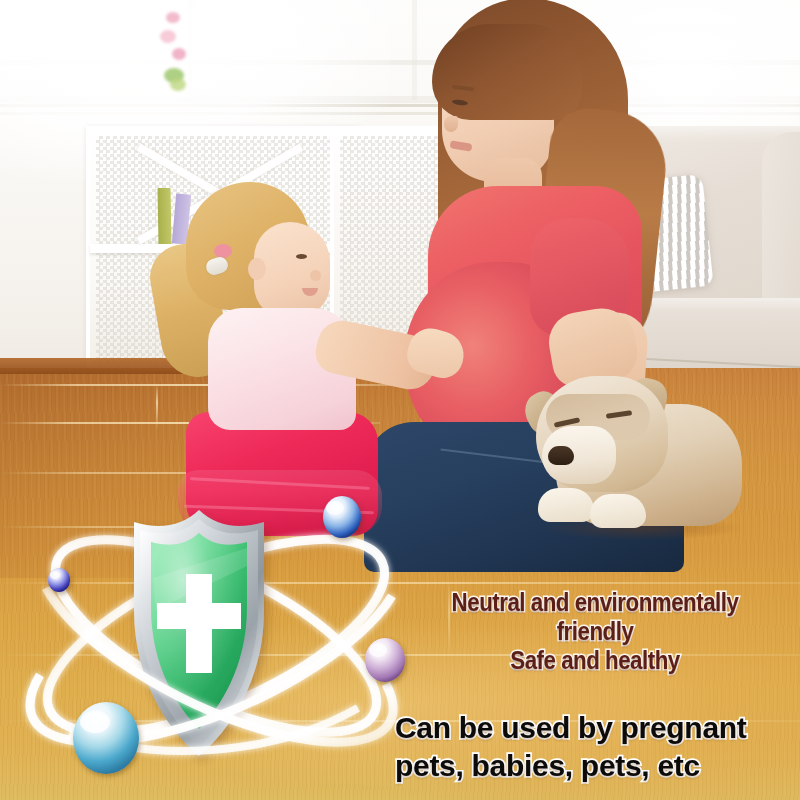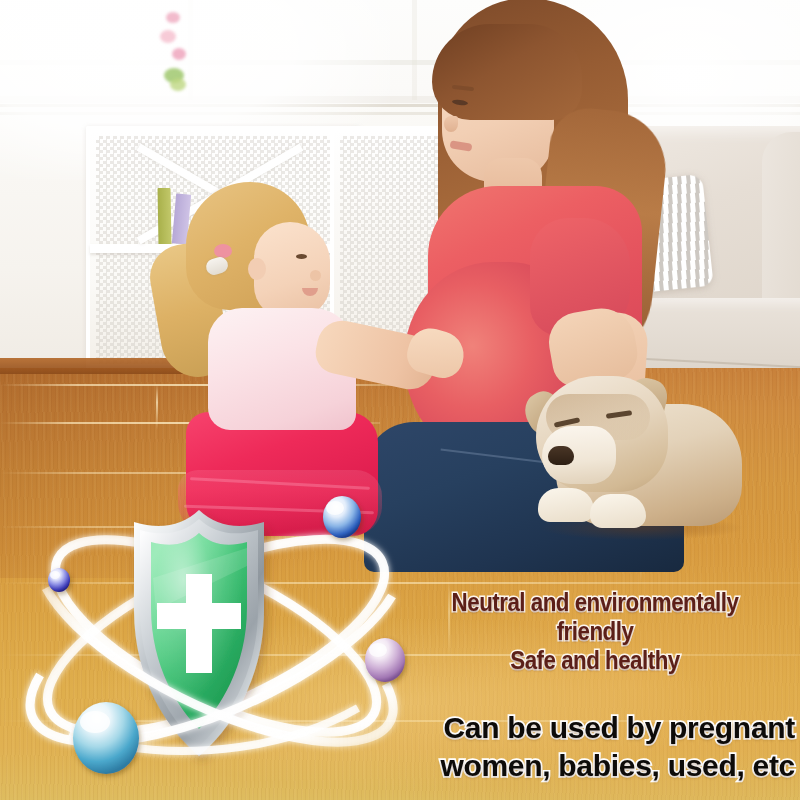--- a/index.html
+++ b/index.html
@@ -427,21 +427,21 @@
     transform: scaleX(0.86);
     transform-origin: center top;
     -webkit-text-stroke: 3.2px #fdf6ee;
     paint-order: stroke fill;
     text-shadow:
       0 2px 2px rgba(90,40,20,.35),
       1px 1px 0 rgba(255,250,242,.55);
     margin: 0;
   }
   .subline {
-    text-align: right;
+    text-align: left;
     font-family: "Liberation Sans", sans-serif;
     font-weight: 700;
     font-size: 30px;
     line-height: 1.25;
     letter-spacing: -0.3px;
     color: #0d0b09;
     -webkit-text-stroke: 3.4px #ffffff;
     paint-order: stroke fill;
     text-shadow: 0 2px 3px rgba(90,50,20,.30);
     margin: 0;
@@ -701,17 +701,17 @@
     </svg>
   </div>
 
   <div class="text-layer">
     <div class="headline">
       <span>Neutral and environmentally friendly</span>
       <span>Safe and healthy</span>
     </div>
     <div class="subline">
       <span>Can be used by pregnant</span>
-      <span>women, babies, used, etc</span>
+      <span>pets, babies, pets, etc</span>
     </div>
   </div>
 
 </div>
 
 </body></html>

